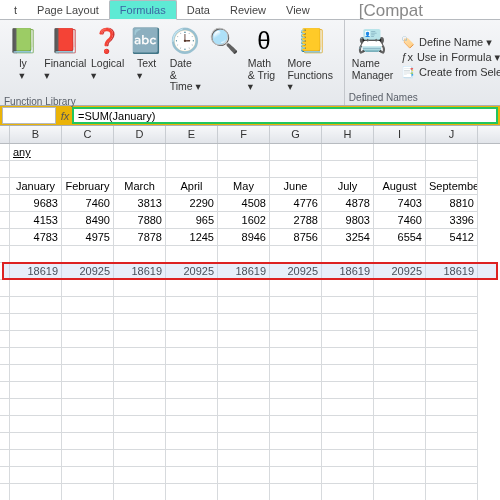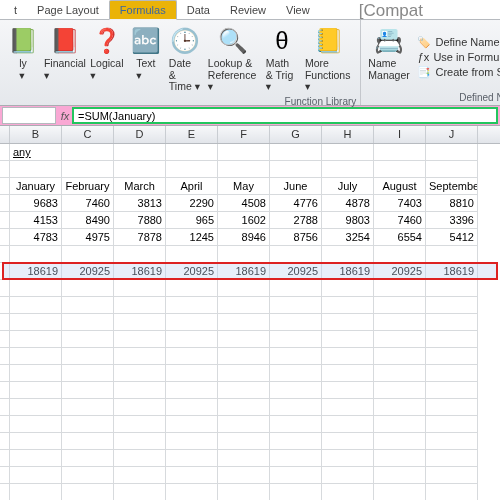--- a/index.html
+++ b/index.html
@@ -1,29 +1,29 @@
 <!DOCTYPE html>
 <html><head>
 <meta charset="utf-8">
 <style>
 *{box-sizing:border-box;margin:0;padding:0;font-family:"Segoe UI",Tahoma,sans-serif;font-size:11px}
 body{background:#fff;width:500px;height:500px;overflow:hidden}
 .ribbon-tabs{display:flex;background:#fff;border-bottom:1px solid #b6babf;height:20px;align-items:flex-end;padding-left:4px}
 .ribbon-tab{padding:3px 10px;color:#444;cursor:pointer}
-.ribbon-tab.active{background:#eab308;border:1px solid #b6babf;border-bottom:1px solid #f1f2f4;border-radius:2px 2px 0 0;color:#3b66a2;margin-bottom:-1px}
+.ribbon-tab.active{background:#5eead4;border:1px solid #b6babf;border-bottom:1px solid #f1f2f4;border-radius:2px 2px 0 0;color:#3b66a2;margin-bottom:-1px}
 .ribbon-body{background:linear-gradient(#f5f6f8,#e5e8ec);display:flex;height:86px;border-bottom:1px solid #a9adb2}
 .rgroup{border-right:1px solid #c4c7cc;padding:3px 4px 1px;display:flex;flex-direction:column}
 .rgroup-items{display:flex;gap:1px;flex:1}
 .rbtn{display:flex;flex-direction:column;align-items:center;justify-content:flex-start;padding:2px 3px;border-radius:2px;cursor:pointer;min-width:38px}
 .ricon{width:32px;height:32px;display:flex;align-items:center;justify-content:center;font-size:24px}
 .rlabel{text-align:left;font-size:10.5px;color:#333;line-height:1.1;margin-top:1px}
-.rgroup-title{text-align:right;font-size:10px;color:#5a6069;padding:1px 0}
+.rgroup-title{text-align:left;font-size:10px;color:#5a6069;padding:1px 0}
 .dn-items{display:flex;flex-direction:column;gap:2px;padding:2px 4px;justify-content:center}
 .dn-item{display:flex;align-items:center;gap:4px;font-size:10.5px;color:#333;cursor:pointer;white-space:nowrap}
-.formula-bar{display:flex;align-items:center;background:#f9a8d4;border-bottom:1px solid #a9adb2;height:20px}
+.formula-bar{display:flex;align-items:center;background:#eab308;border-bottom:1px solid #a9adb2;height:20px}
 .namebox{width:54px;background:#fff;border:1px solid #b5b9be;height:17px;margin:0 2px;font-size:11px;padding:1px 4px}
 .fx{width:14px;font-style:italic;color:#555;text-align:center;font-size:11px}
 .formula-input{flex:1;background:#fff;border:2px solid #22c55e;height:17px;margin-right:2px;padding:1px 4px;font-size:11px}
 .sheet{position:relative}
 .colheads{display:flex;background:linear-gradient(#f7f8fa,#e2e5ea);border-bottom:1px solid #b7bbc0;height:18px}
 .colhead{width:52px;text-align:center;font-size:11px;color:#333;border-right:1px solid #c9cdd2;line-height:17px}
 .colhead:first-child{width:10px}
 .gridarea{position:relative}
 .gridrow{display:flex;height:17px}
 .cell{width:52px;border-right:1px solid #d7dadd;border-bottom:1px solid #d7dadd;padding:0 3px;text-align:right;font-size:11px;line-height:16px;overflow:hidden;white-space:nowrap}
@@ -65,21 +65,20 @@
         <div class="rbtn">
           <div class="ricon">🔤</div>
           <div class="rlabel">Text<br>▾</div>
         </div>
         <div class="rbtn">
           <div class="ricon">🕒</div>
           <div class="rlabel">Date &amp;<br>Time ▾</div>
         </div>
         <div class="rbtn">
           <div class="ricon">🔍</div>
-          <div class="rlabel">Lookup &amp;<br>Reference ▾</div>
         </div>
         <div class="rbtn">
           <div class="ricon">θ</div>
           <div class="rlabel">Math<br>&amp; Trig ▾</div>
         </div>
         <div class="rbtn">
           <div class="ricon">📒</div>
           <div class="rlabel">More<br>Functions ▾</div>
         </div>
       </div>

